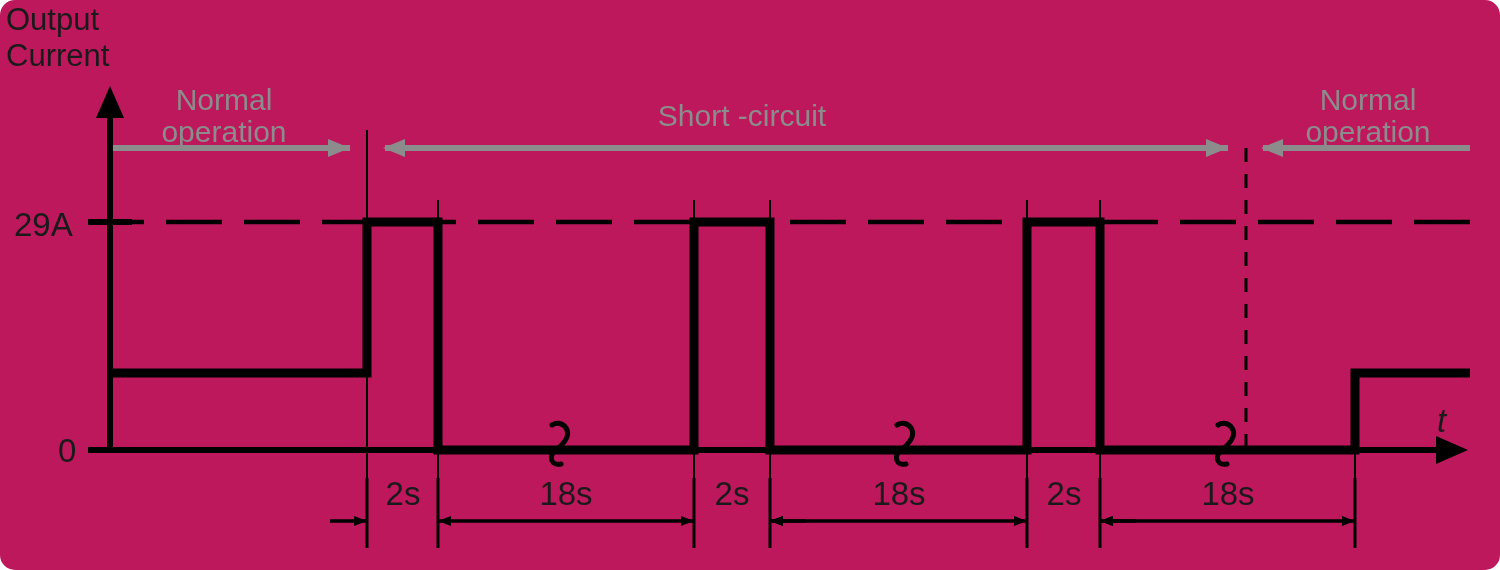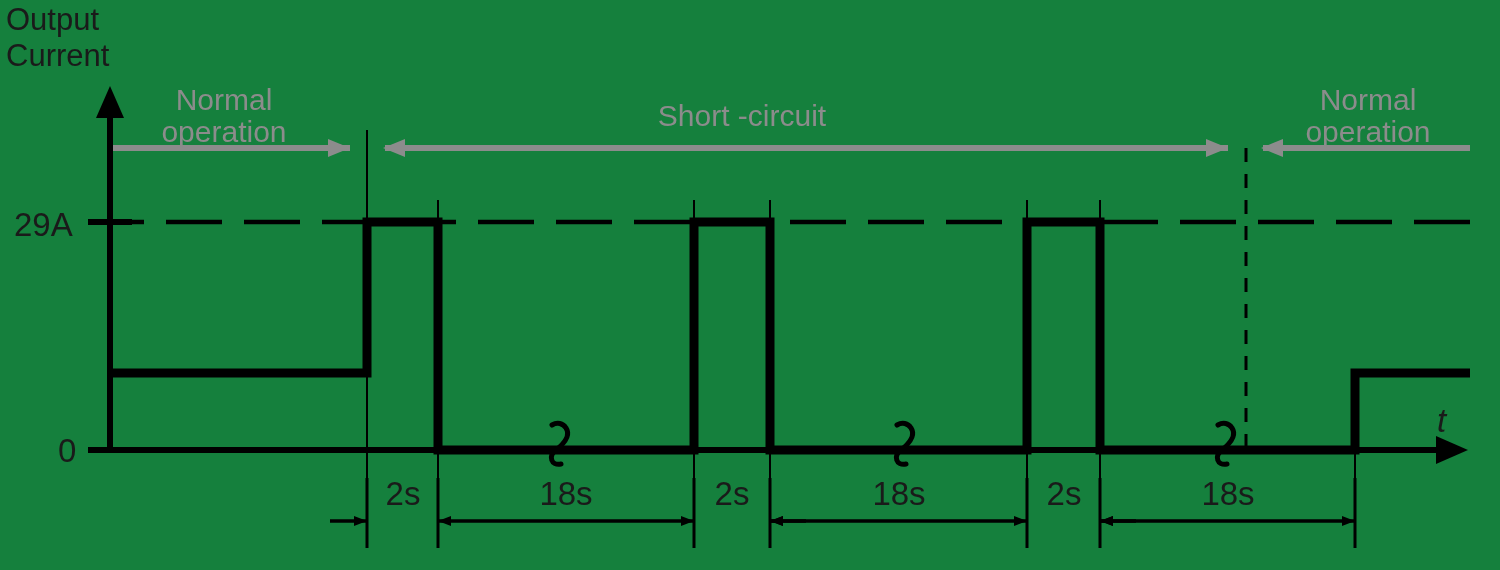--- a/index.html
+++ b/index.html
@@ -7,22 +7,23 @@
     padding: 0;
     background: #ffffff;
   }
   body {
     font-family: "Liberation Sans", sans-serif;
   }
   #diagram-root {
     position: relative;
     width: 1500px;
     height: 570px;
-    background: #15803d;
+    background: #be185d;
     overflow: hidden;
+    border-radius: 15px;
   }
   #diagram-svg {
     position: absolute;
     top: 0;
     left: 0;
   }
   .svg-label {
     font-family: "Liberation Sans", sans-serif;
     fill: #1a1a1a;
   }

